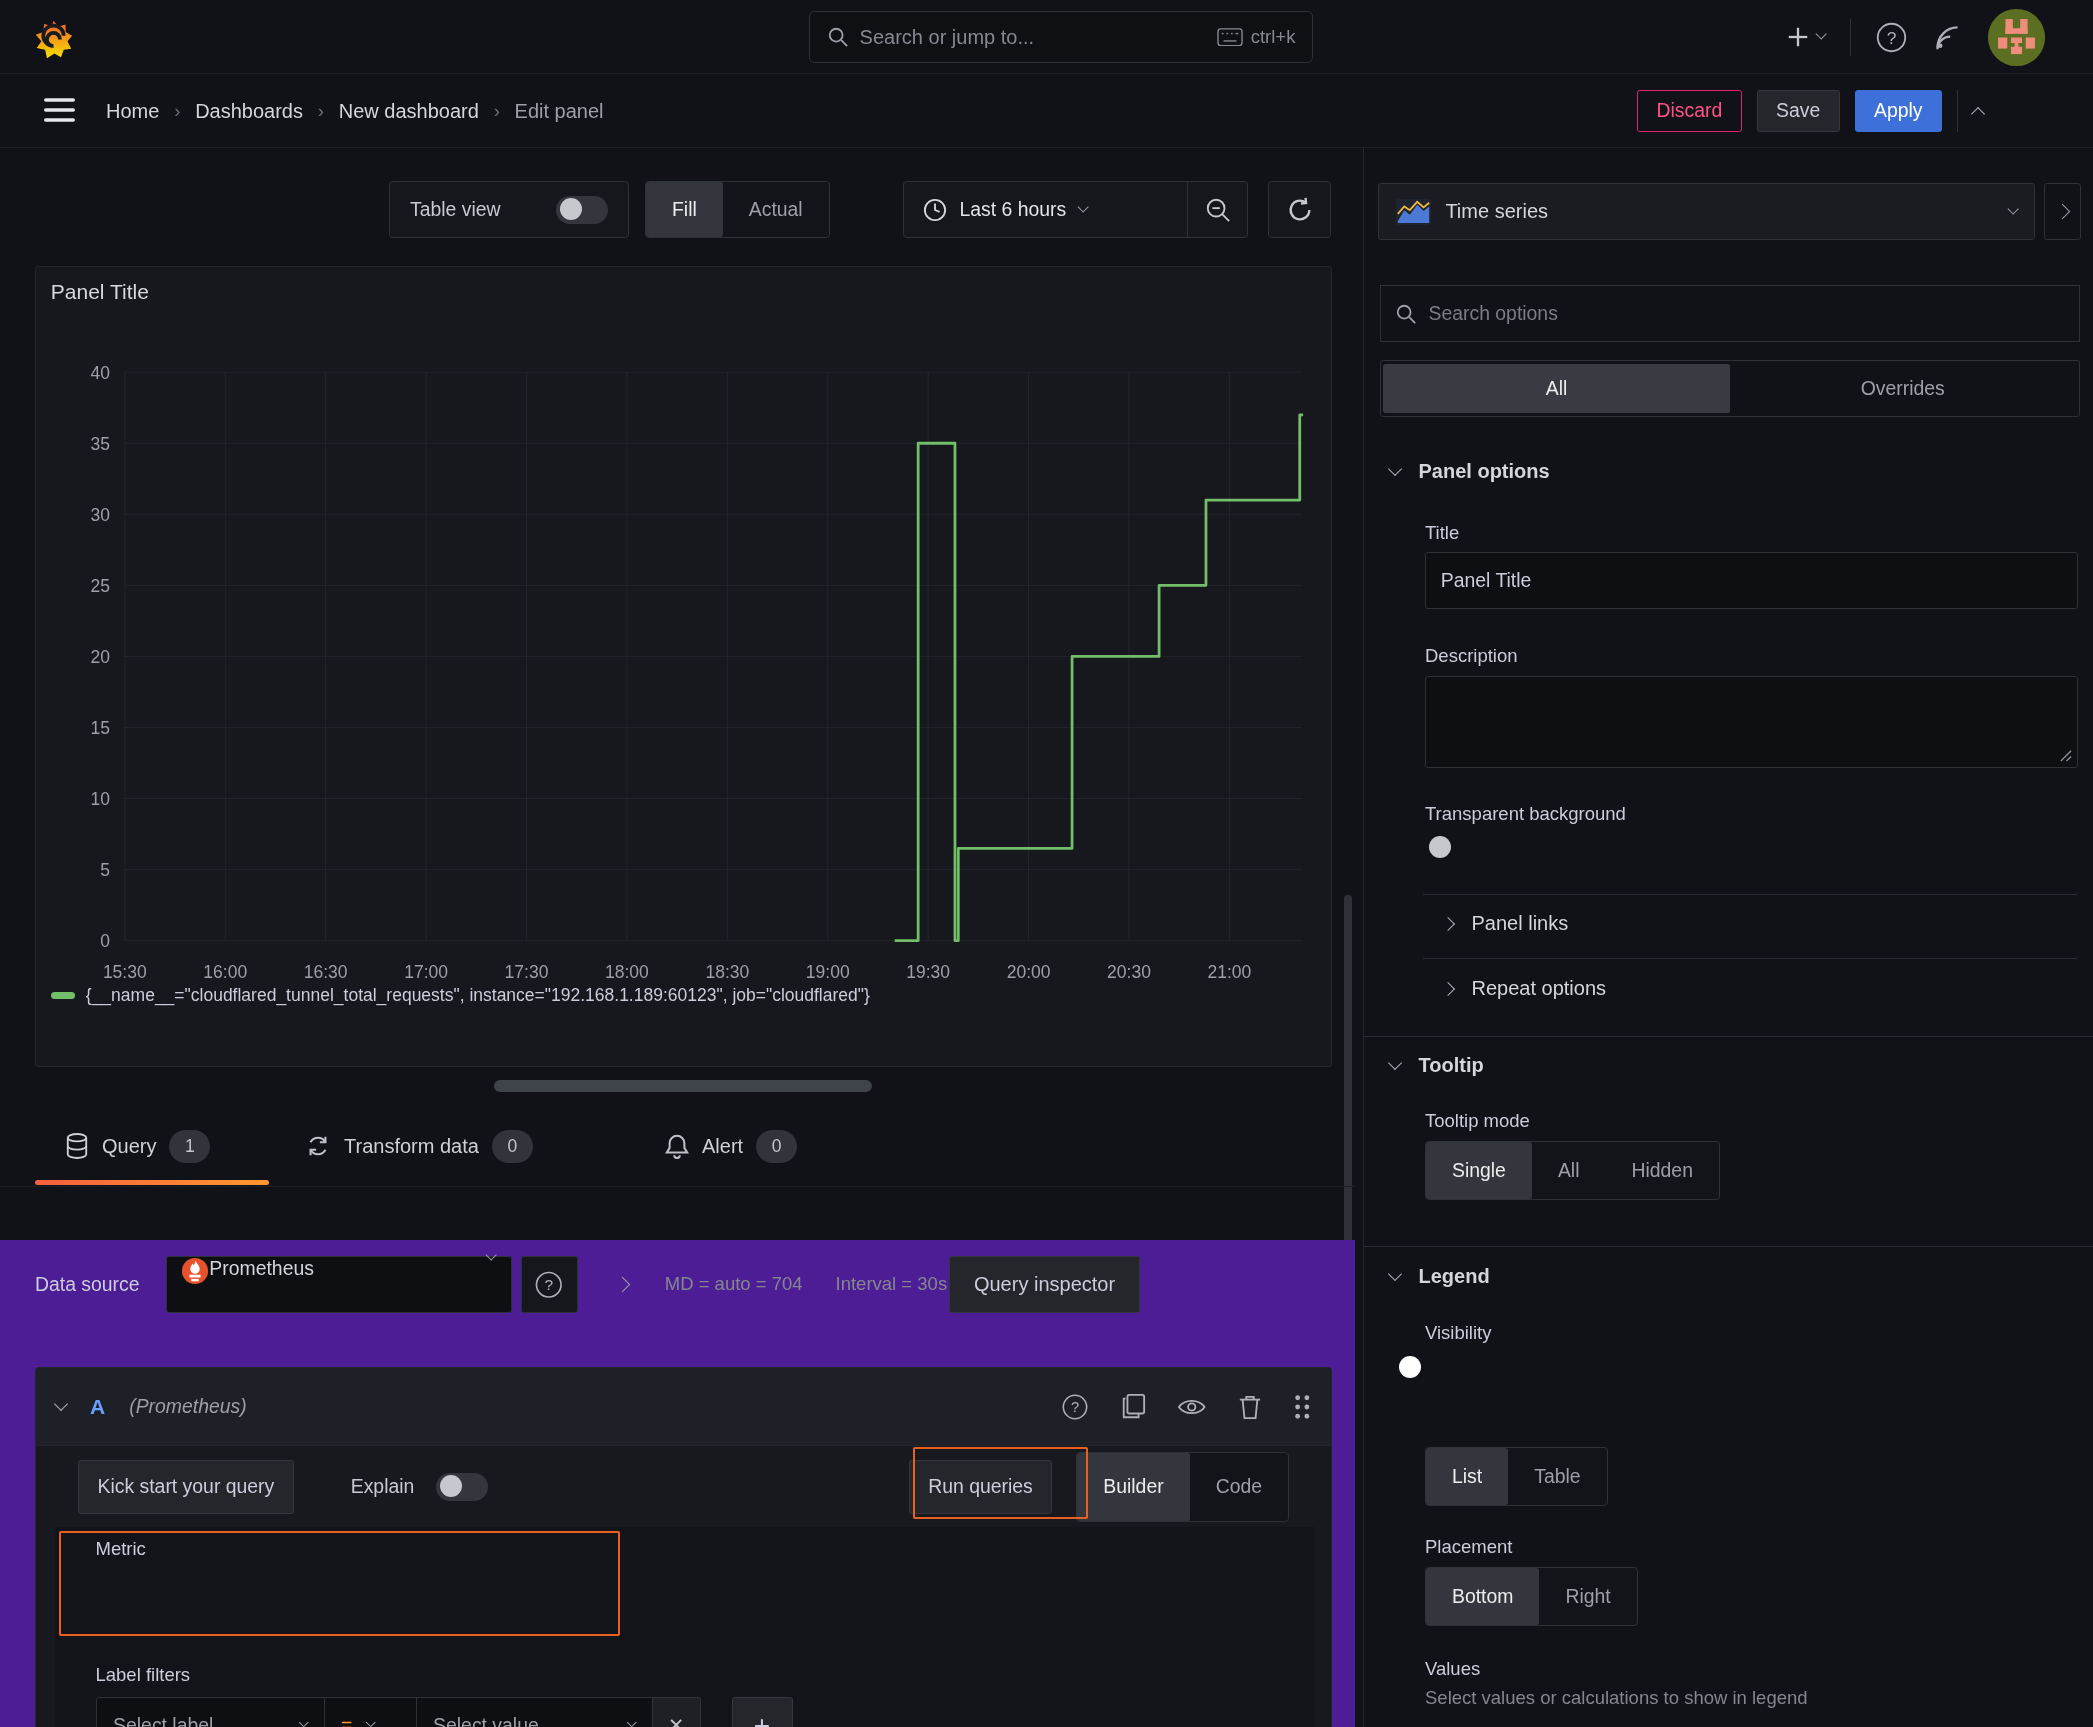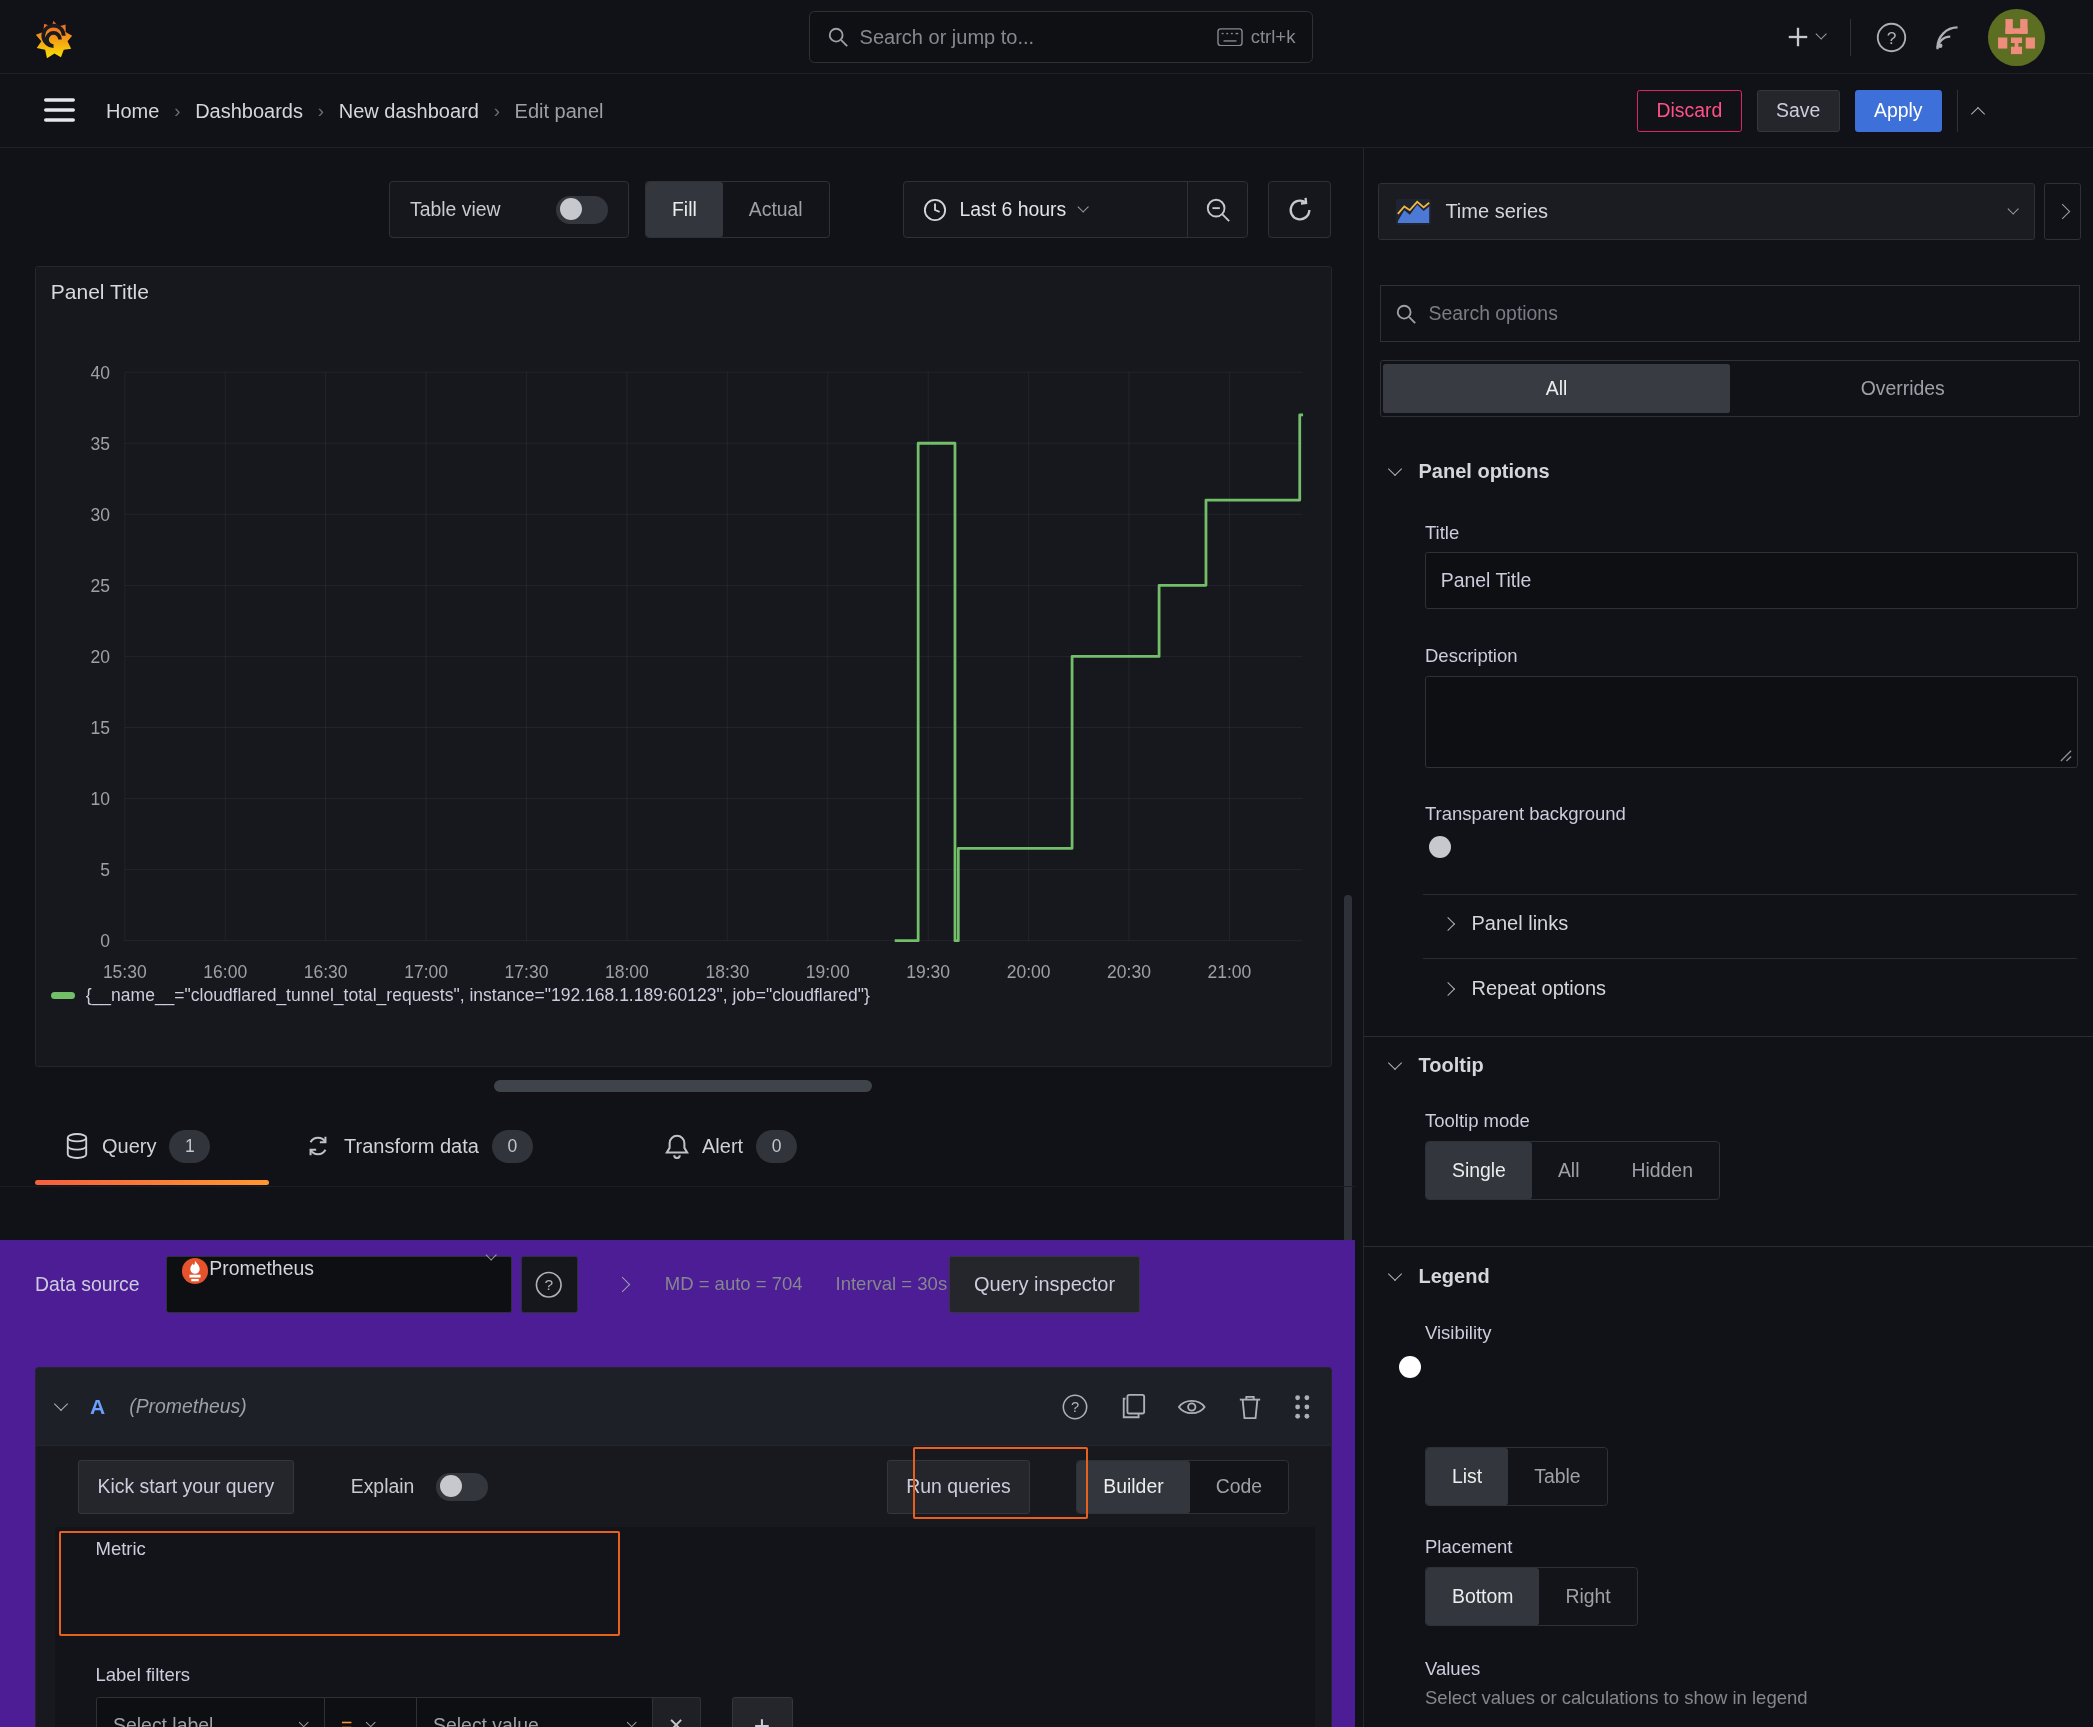--- a/index.html
+++ b/index.html
@@ -394,21 +394,21 @@
             </span>
         </div>
       </div>
       <div class="qc-toolbar">
         <button class="btn" style="height:54px">Kick start your query</button>
         <span style="margin-left:57px;font-size:19.4px;color:#c9cad1">Explain</span>
         <span class="toggle" style="margin-left:22px">
             <span class="knob"></span>
           </span>
         <button class="btn" style="height:54px;margin-left:auto">Run queries</button>
-        <div class="seg" style="margin-left:46px;height:54px">
+        <div class="seg" style="margin-left:24px;height:70px">
           <span class="opt sel">Builder</span>
           <span class="opt">Code</span>
         </div>
       </div>
       <div class="editor-body">
         <div class="abs field-label" style="left:41px;top:11px">Metric</div>
         <div class="abs field-label" style="left:41px;top:137px">Label filters</div>
         <div class="abs row" style="left:41px;top:170px">
           <div class="filter-box" style="width:229px;border-radius:2.8px 0 0 2.8px">
             <span style="flex:1;color:#9da0a8">Select label</span>

